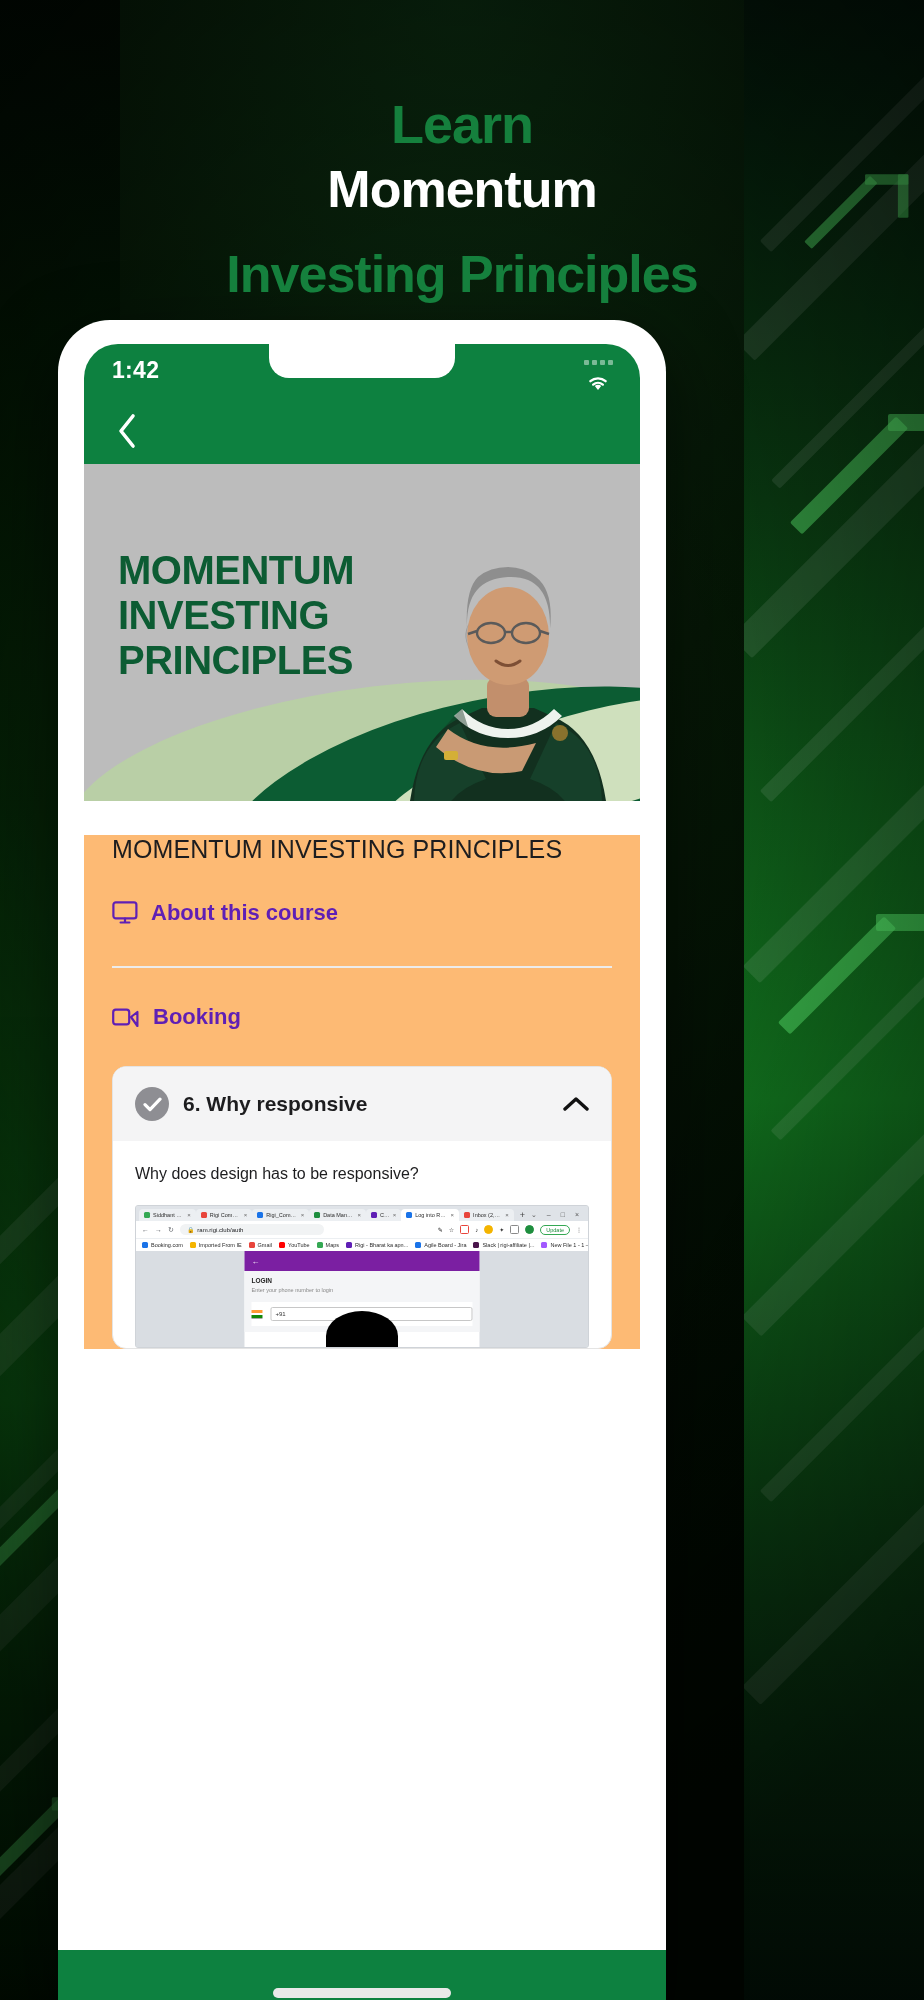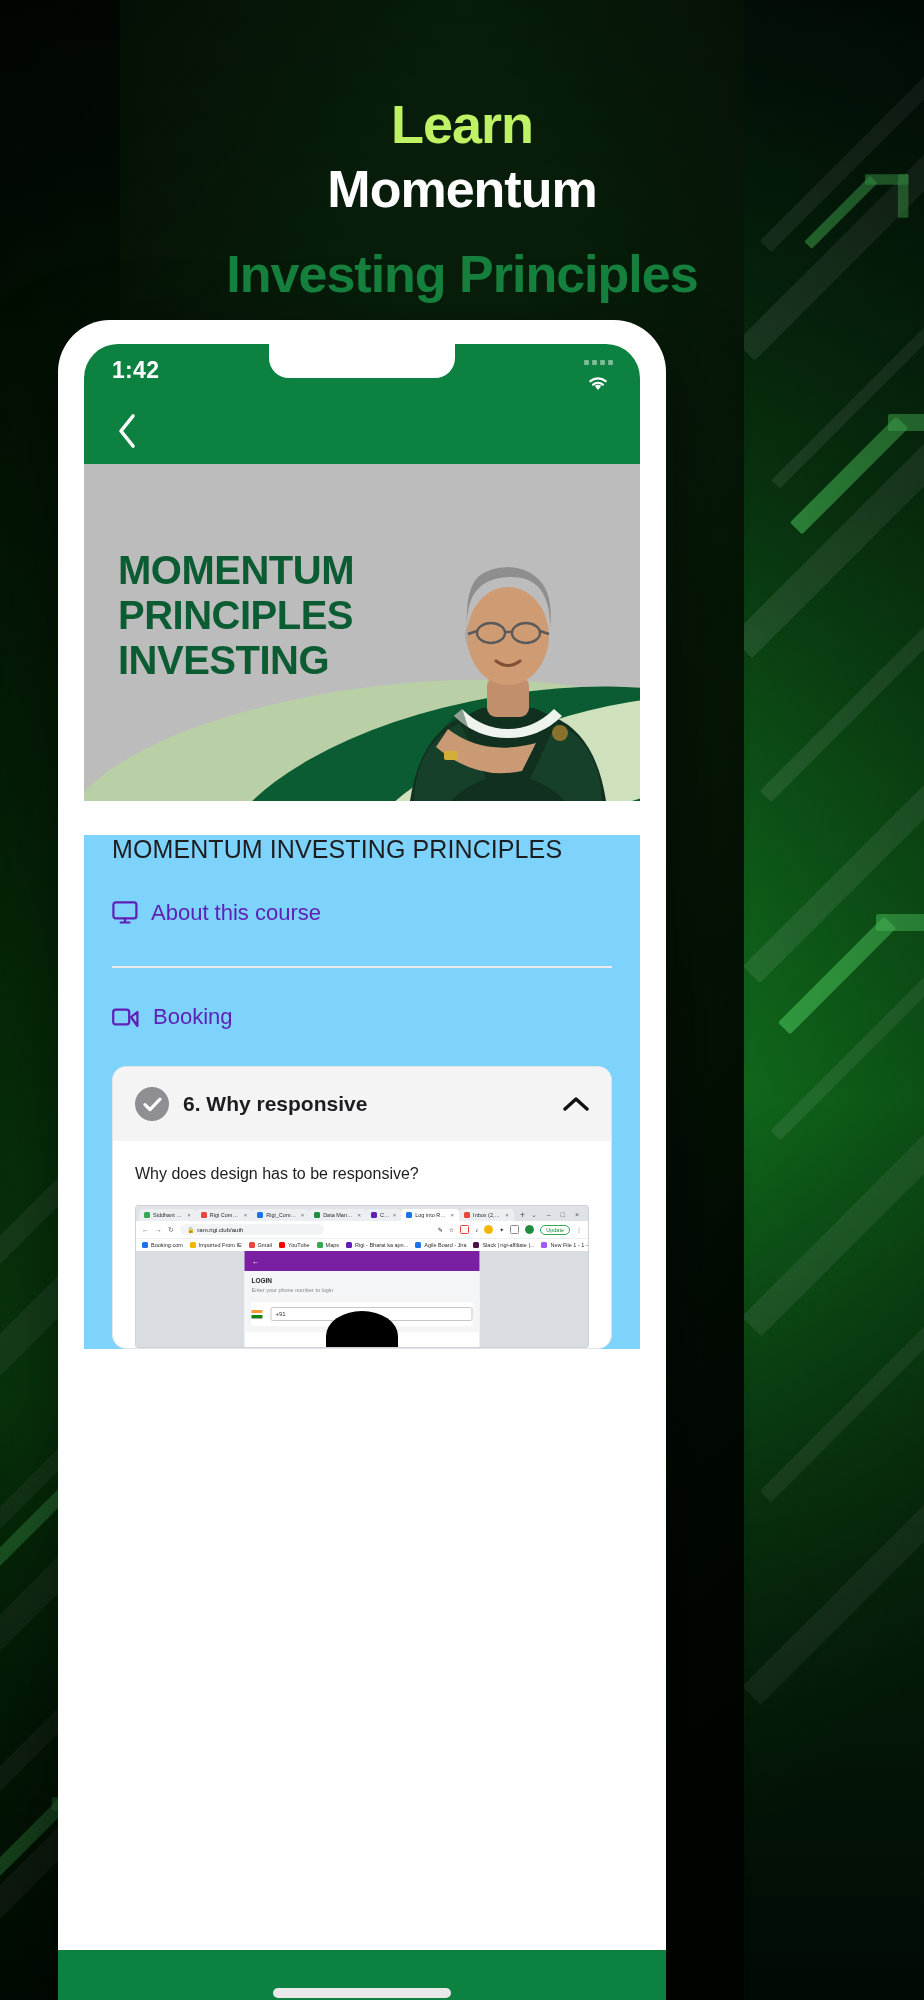--- a/index.html
+++ b/index.html
@@ -71,24 +71,24 @@
     background:#b9cfa6;transform:rotate(-7deg);border-radius:50% 50% 0 0/70% 70% 0 0;}
   .hero-wave2{position:absolute;left:22%;bottom:-18%;width:100%;height:48%;
     background:#0c5c33;transform:rotate(-14deg);border-radius:46% 54% 0 0/66% 72% 0 0;}
   .hero-wave3{position:absolute;left:46%;bottom:-6%;width:80%;height:30%;
     background:#cfe0bd;transform:rotate(-18deg);border-radius:50% 50% 0 0/80% 80% 0 0;}
   .hero-title{position:absolute;left:34px;top:84px;color:#0c5c33;font-weight:800;
     font-size:40px;line-height:1.13;letter-spacing:-.5px;z-index:3;}
   .person{position:absolute;right:16px;bottom:0;width:232px;height:300px;z-index:4;}
 
   
-  .content{padding:0 28px;background:#7dd3fc;}
+  .content{padding:0 28px;background:#fdba74;}
   .course-title{margin-top:34px;font-size:25px;color:#1d1d1f;letter-spacing:.1px;}
   .sec-head{display:flex;align-items:center;gap:13px;margin-top:36px;}
-  .sec-head .lbl{color:#5f1fb5;font-size:22px;font-weight:400;}
+  .sec-head .lbl{color:#5f1fb5;font-size:22px;font-weight:700;}
   .desc{margin-top:34px;color:#3a3a3c;font-size:20px;line-height:1.72;}
   .readmore{margin-top:10px;color:#2563eb;font-size:20px;cursor:pointer;}
   .divider{margin:40px 0 0;height:2px;background:#ececec;}
 
   
   .lesson-card{margin-top:36px;border:1px solid #e4e4e4;border-radius:14px;overflow:hidden;
                background:#fff;}
   .lesson-head{display:flex;align-items:center;gap:14px;background:#f4f4f5;
                padding:20px 22px;}
   .check{width:34px;height:34px;border-radius:50%;background:#8e8e93;flex:0 0 auto;
@@ -189,21 +189,21 @@
     <div class="arrow" style="left:-20px;top:1880px;transform:scale(.78);">
       <i class="shaft" style="left:0;top:0;"></i>
       <i class="h1" style="left:92px;top:-106px;"></i>
       <i class="h2" style="left:145px;top:-106px;"></i>
     </div>
   </div>
 
   <div class="vignette"></div>
 
   <div class="headline">
-    <div class="hl-1" style="color:#bef264">Learn</div>
+    <div class="hl-1" style="color:#15803d">Learn</div>
     <div class="hl-2">Momentum</div>
     <div class="hl-3">Investing Principles</div>
   </div>
 
   <div class="phone">
     <div class="screen">
 
       <div class="statusbar">
         <div class="notch"></div>
         <div class="sb-time">1:42</div>
@@ -234,22 +234,22 @@
             </svg>
         </div>
       </div>
 
       <div class="hero">
         <div class="hero-wave1"></div>
         <div class="hero-wave2"></div>
         <div class="hero-wave3"></div>
         <div class="hero-title">
           <div>MOMENTUM</div>
+          <div>INVESTING</div>
           <div>PRINCIPLES</div>
-          <div>INVESTING</div>
         </div>
         <svg class="person" viewBox="0 0 232 300">
           <path d="M18 300 q10-66 52-84 l20-9 h52 l20 9 q42 18 52 84 z" fill="#12301f"></path>
           <path d="M62 215 q22 22 54 22 t54-22 l-8-7 q-20 20-46 20 t-46-20z" fill="#eef3ee"></path>
           <path d="M70 207 l18 56 q-18 10-30 22 l-12-52z" fill="#14342270"></path>
           <rect x="95" y="176" width="42" height="40" rx="9" fill="#c28f6c"></rect>
           <ellipse cx="116" cy="135" rx="41" ry="49" fill="#cf9b73"></ellipse>
           <path d="M75 128 q-2-50 41-52 t42 52 q4-38-14-52 -12-10-28-10 -18 0-30 10 -13 13-11 52z" fill="#8e8e8e"></path>
           <path d="M77 122 q-6 16 2 28 q-10-14-2-28z" fill="#9a9a9a"></path>
           <g fill="none" stroke="#5a5a5a" stroke-width="2.4">

